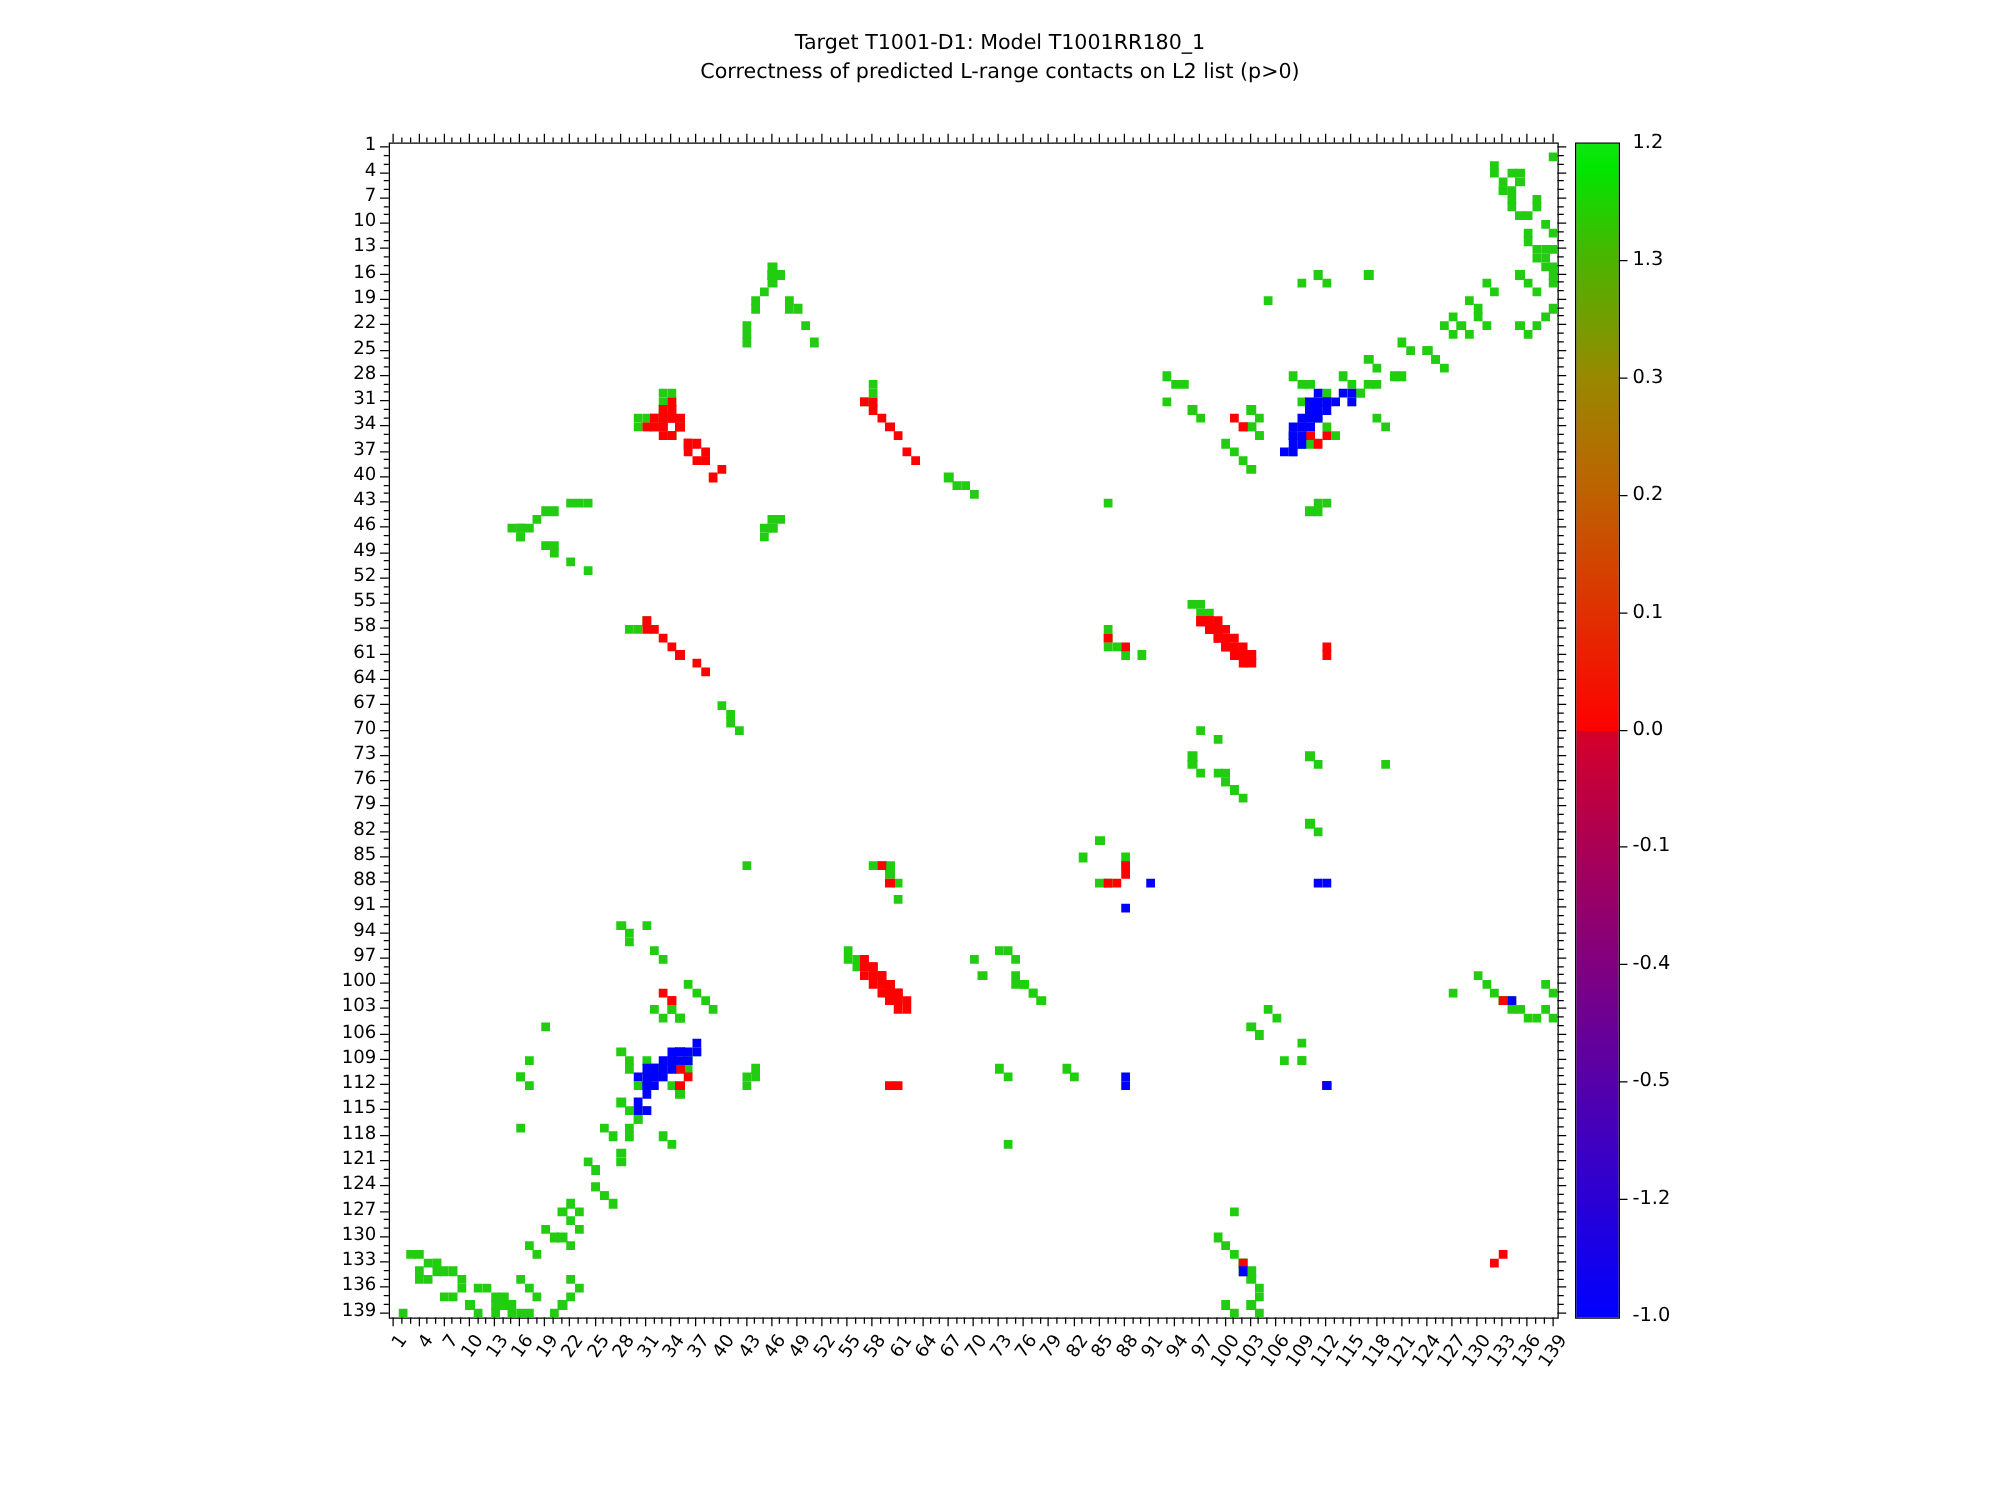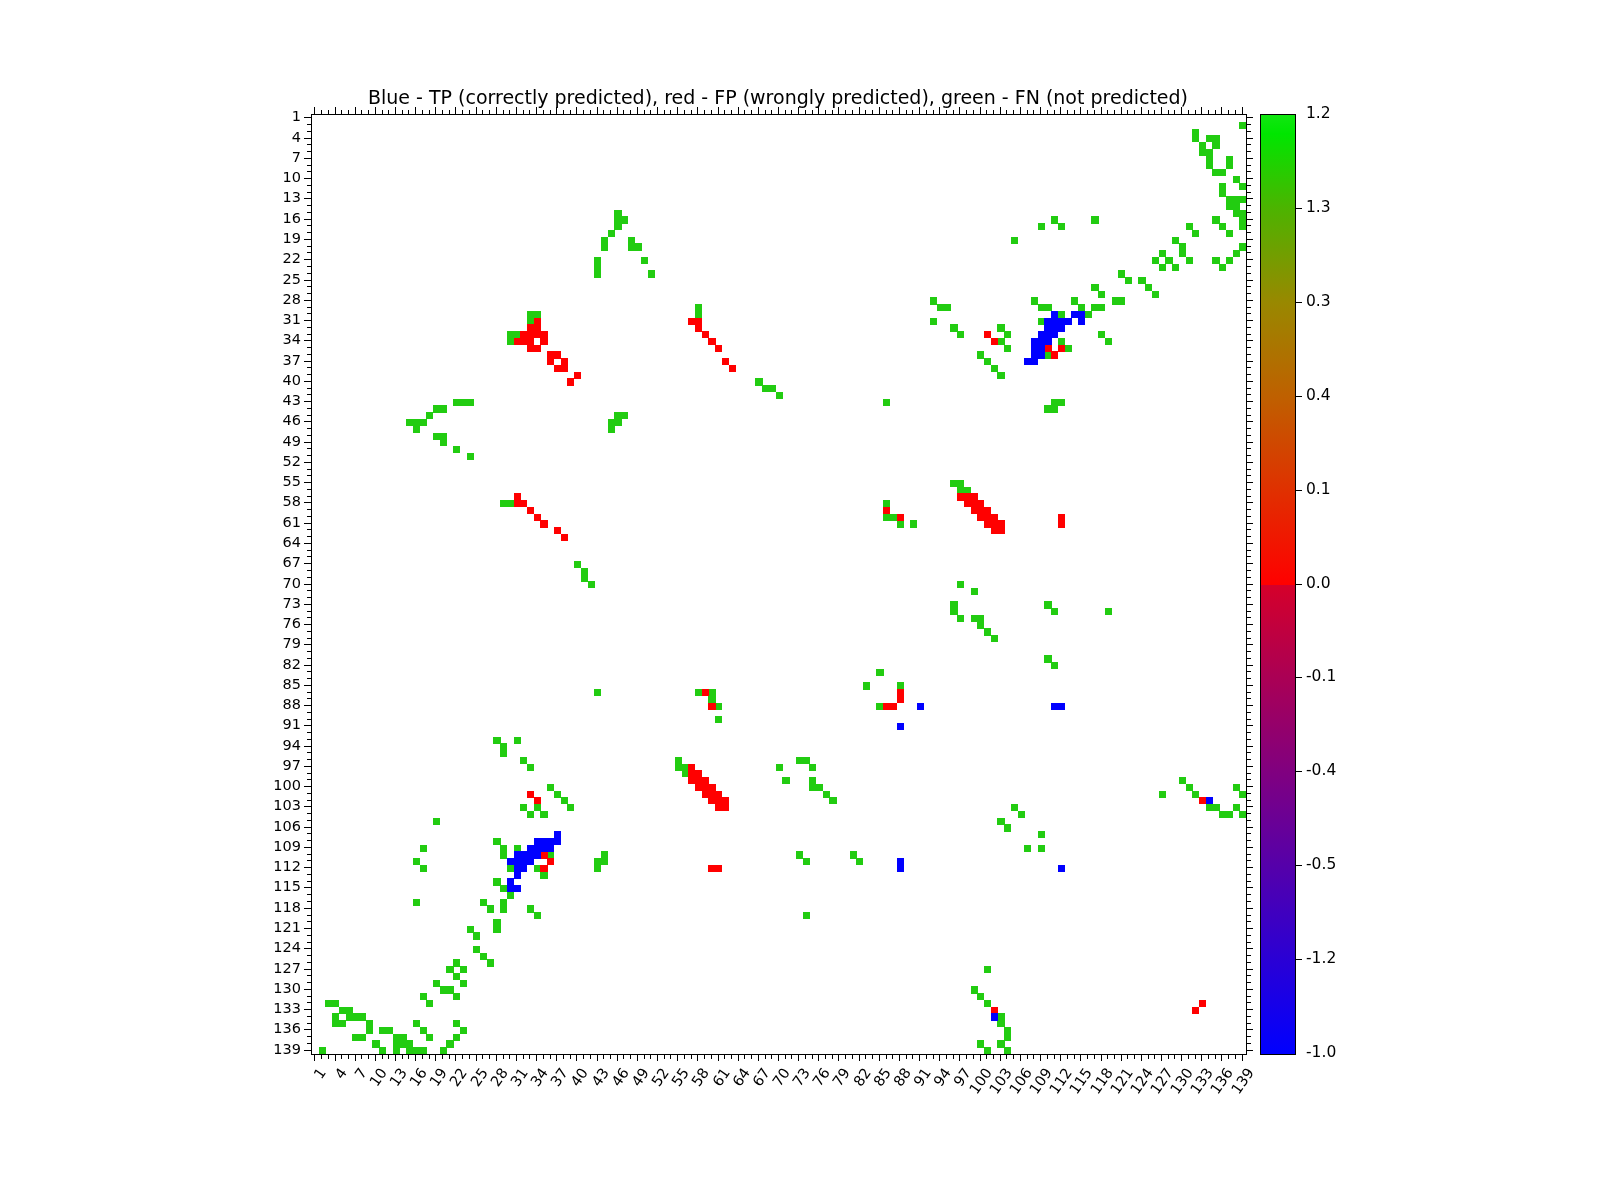--- a/index.html
+++ b/index.html
@@ -116,22 +116,22 @@
     left: 1306px;
     font-size: 15.5px;
     white-space: nowrap;
   }
 </style>
 </head>
 <body>
 
 <div id="figure">
 
+  <div class="suptitle"><span>Target T1001-D1: Model T1001RR180_1</span><br><span>Correctness of predicted L-range contacts on L2 list (p&gt;0)</span></div>
 
-  <div class="axtitle">Blue - TP (correctly predicted), red - FP (wrongly predicted), green - FN (not predicted)</div>
 
   <div id="plot-area">
     <div id="cells">
         <div class="cell" style="left: 302.37px; top: 101.33px; width: 7.17px; height: 7.21px; background: rgb(34, 204, 17);"></div>
         <div class="cell" style="left: 100.79px; top: 303.99px; width: 7.17px; height: 7.21px; background: rgb(34, 204, 17);"></div>
         <div class="cell" style="left: 309.09px; top: 101.33px; width: 7.17px; height: 7.21px; background: rgb(34, 204, 17);"></div>
         <div class="cell" style="left: 100.79px; top: 310.75px; width: 7.17px; height: 7.21px; background: rgb(34, 204, 17);"></div>
         <div class="cell" style="left: 302.37px; top: 108.09px; width: 7.17px; height: 7.21px; background: rgb(34, 204, 17);"></div>
         <div class="cell" style="left: 107.51px; top: 303.99px; width: 7.17px; height: 7.21px; background: rgb(34, 204, 17);"></div>
         <div class="cell" style="left: 295.65px; top: 114.84px; width: 7.17px; height: 7.21px; background: rgb(34, 204, 17);"></div>
@@ -1379,21 +1379,21 @@
     </div>
 
   <div id="colorbar"></div>
   <div id="cb-ticks">
       <div class="cb-label" style="top: 104px;">1.2</div>
       <div class="cb-tick" style="top: 207.9px;"></div>
       <div class="cb-label" style="top: 197.9px;">1.3</div>
       <div class="cb-tick" style="top: 301.8px;"></div>
       <div class="cb-label" style="top: 291.8px;">0.3</div>
       <div class="cb-tick" style="top: 395.7px;"></div>
-      <div class="cb-label" style="top: 385.7px;">0.4</div>
+      <div class="cb-label" style="top: 385.7px;">0.2</div>
       <div class="cb-tick" style="top: 489.6px;"></div>
       <div class="cb-label" style="top: 479.6px;">0.1</div>
       <div class="cb-tick" style="top: 583.5px;"></div>
       <div class="cb-label" style="top: 573.5px;">0.0</div>
       <div class="cb-tick" style="top: 677.4px;"></div>
       <div class="cb-label" style="top: 667.4px;">-0.1</div>
       <div class="cb-tick" style="top: 771.3px;"></div>
       <div class="cb-label" style="top: 761.3px;">-0.4</div>
       <div class="cb-tick" style="top: 865.2px;"></div>
       <div class="cb-label" style="top: 855.2px;">-0.5</div>

